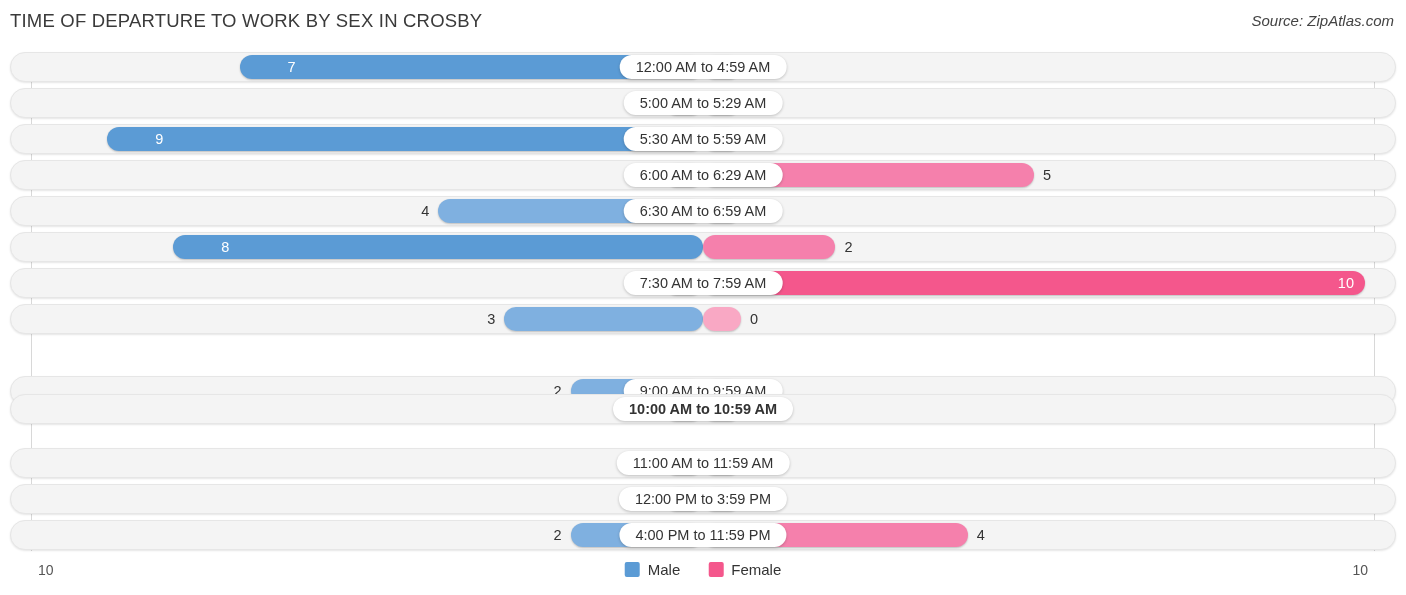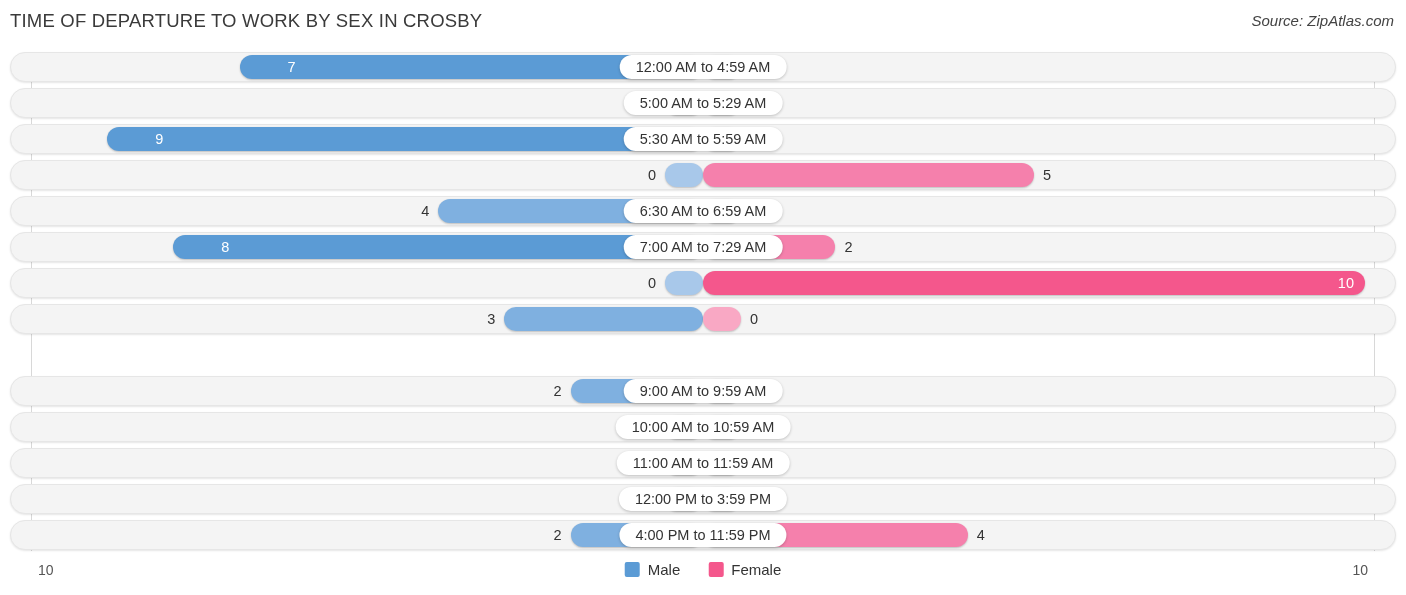--- a/index.html
+++ b/index.html
@@ -134,60 +134,61 @@
         <div class="bar female" style="width: 38px; background: rgb(249, 168, 196);"></div>
         <div class="vlabel female out" style="left: 731px; right: auto;">0</div>
         <div class="catpill">5:30 AM to 5:59 AM</div>
       </div>
       <div class="row" style="top: 114px;">
         <div class="track"></div>
         <div class="bar male" style="width: 38px; background: rgb(168, 200, 234);"></div>
         <div class="vlabel male out" style="right: 731px; left: auto;">0</div>
         <div class="bar female" style="width: 331px; background: rgb(245, 128, 172);"></div>
         <div class="vlabel female out" style="left: 1024px; right: auto;">5</div>
+        <div class="catpill">6:00 AM to 6:29 AM</div>
       </div>
       <div class="row" style="top: 150px;">
         <div class="track"></div>
         <div class="bar male" style="width: 264.8px; background: rgb(127, 176, 224);"></div>
         <div class="vlabel male out" style="right: 957.8px; left: auto;">4</div>
         <div class="bar female" style="width: 38px; background: rgb(249, 168, 196);"></div>
         <div class="vlabel female out" style="left: 731px; right: auto;">0</div>
         <div class="catpill">6:30 AM to 6:59 AM</div>
       </div>
       <div class="row" style="top: 186px;">
         <div class="track"></div>
         <div class="bar male" style="width: 529.6px; background: rgb(91, 155, 213);"></div>
         <div class="vlabel male inbar" style="right: 1166.6px; left: auto;">8</div>
         <div class="bar female" style="width: 132.4px; background: rgb(245, 128, 172);"></div>
         <div class="vlabel female out" style="left: 825.4px; right: auto;">2</div>
-        <div class="catpill">7:00 AM to 7:29 AM</div>
       </div>
       <div class="row" style="top: 222px;">
         <div class="track"></div>
         <div class="bar male" style="width: 38px; background: rgb(168, 200, 234);"></div>
         <div class="vlabel male out" style="right: 731px; left: auto;">0</div>
         <div class="bar female" style="width: 662px; background: rgb(244, 87, 140);"></div>
         <div class="vlabel female inbar" style="left: 1299px; right: auto; width: 56px; text-align: right;">10</div>
+        <div class="catpill">7:30 AM to 7:59 AM</div>
       </div>
       <div class="row" style="top: 258px;">
         <div class="track"></div>
         <div class="bar male" style="width: 198.6px; background: rgb(127, 176, 224);"></div>
         <div class="vlabel male out" style="right: 891.6px; left: auto;">3</div>
         <div class="bar female" style="width: 38px; background: rgb(249, 168, 196);"></div>
         <div class="vlabel female out" style="left: 731px; right: auto;">0</div>
       </div>
       <div class="row" style="top: 330px;">
         <div class="track"></div>
         <div class="bar male" style="width: 132.4px; background: rgb(127, 176, 224);"></div>
         <div class="vlabel male out" style="right: 825.4px; left: auto;">2</div>
         <div class="bar female" style="width: 38px; background: rgb(249, 168, 196);"></div>
         <div class="vlabel female out" style="left: 731px; right: auto;">0</div>
         <div class="catpill">9:00 AM to 9:59 AM</div>
       </div>
-      <div class="row" style="top: 366px;">
+      <div class="row" style="top: 348px; font-weight: bold;">
         <div class="track"></div>
         <div class="bar male" style="width: 38px; background: rgb(168, 200, 234);"></div>
         <div class="vlabel male out" style="right: 731px; left: auto;">0</div>
         <div class="bar female" style="width: 38px; background: rgb(249, 168, 196);"></div>
         <div class="vlabel female out" style="left: 731px; right: auto;">0</div>
         <div class="catpill">10:00 AM to 10:59 AM</div>
       </div>
       <div class="row" style="top: 402px;">
         <div class="track"></div>
         <div class="bar male" style="width: 38px; background: rgb(168, 200, 234);"></div>

